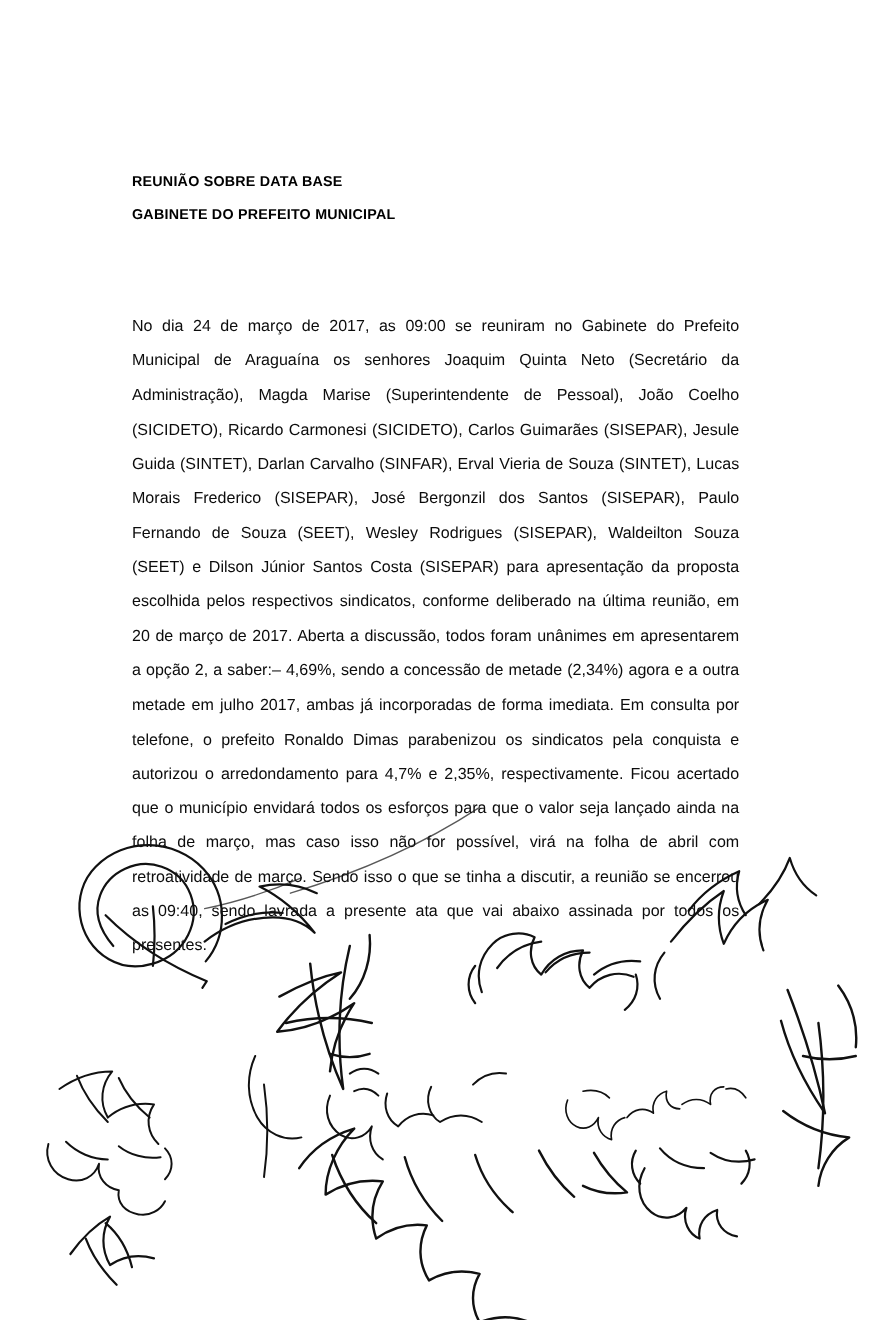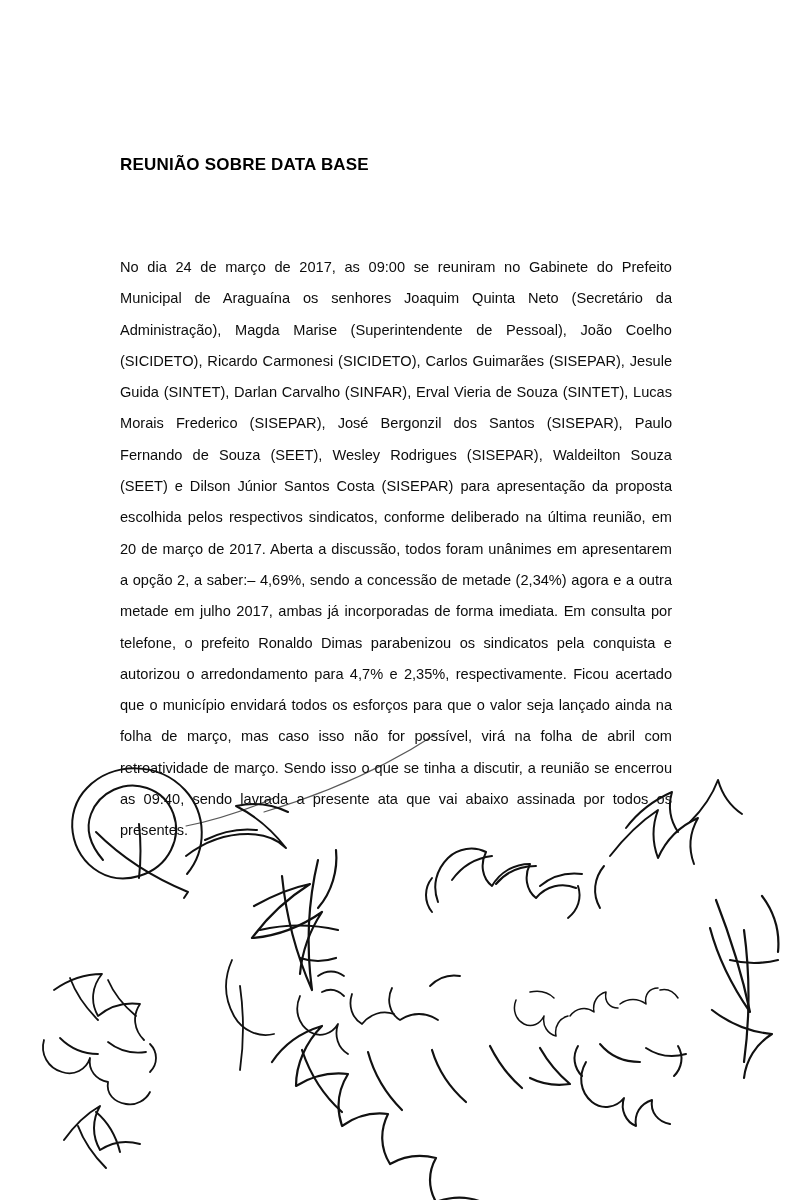--- a/index.html
+++ b/index.html
@@ -19,21 +19,21 @@
   .doc-body {
     position: absolute;
     left: 120px;
     top: 150px;
     width: 552px;
   }
   .title-block {
     margin: 0 0 0 0;
   }
   .title-line {
-    font-size: 17px;
+    font-size: 13px;
     font-weight: bold;
     letter-spacing: 0.2px;
     line-height: 30px;
     white-space: nowrap;
   }
   .body-text {
     margin-top: 72px;
     font-size: 14.6px;
     line-height: 31.3px;
     text-align: justify;
@@ -55,20 +55,21 @@
 </style>
 </head>
 <body>
 
 <div class="page">
 
   <div class="doc-body">
 
     <div class="title-block">
       <div class="title-line">REUNIÃO SOBRE DATA BASE</div>
+      <div class="title-line">GABINETE DO PREFEITO MUNICIPAL</div>
     </div>
 
     <p class="body-text">No dia 24 de março de 2017, as 09:00 se reuniram no Gabinete do Prefeito Municipal de Araguaína os senhores Joaquim Quinta Neto (Secretário da Administração), Magda Marise (Superintendente de Pessoal), João Coelho (SICIDETO), Ricardo Carmonesi (SICIDETO), Carlos Guimarães (SISEPAR), Jesule Guida (SINTET), Darlan Carvalho (SINFAR), Erval Vieria de Souza (SINTET), Lucas Morais Frederico (SISEPAR), José Bergonzil dos Santos (SISEPAR), Paulo Fernando de Souza (SEET), Wesley Rodrigues (SISEPAR), Waldeilton Souza (SEET) e Dilson Júnior Santos Costa (SISEPAR) para apresentação da proposta escolhida pelos respectivos sindicatos, conforme deliberado na última reunião, em 20 de março de 2017. Aberta a discussão, todos foram unânimes em apresentarem a opção 2, a saber:– 4,69%, sendo a concessão de metade (2,34%) agora e a outra metade em julho 2017, ambas já incorporadas de forma imediata. Em consulta por telefone, o prefeito Ronaldo Dimas parabenizou os sindicatos pela conquista e autorizou o arredondamento para 4,7% e 2,35%, respectivamente. Ficou acertado que o município envidará todos os esforços para que o valor seja lançado ainda na folha de março, mas caso isso não for possível, virá na folha de abril com retroatividade de março. Sendo isso o que se tinha a discutir, a reunião se encerrou as 09:40, sendo lavrada a presente ata que vai abaixo assinada por todos os presentes.</p>
 
   </div>
 
   <div class="sig-layer">
     <svg width="798" height="1200" viewBox="0 0 798 1200" fill="none" xmlns="http://www.w3.org/2000/svg">
       <g stroke="#111111" fill="none" stroke-linecap="round" stroke-linejoin="round">
 

